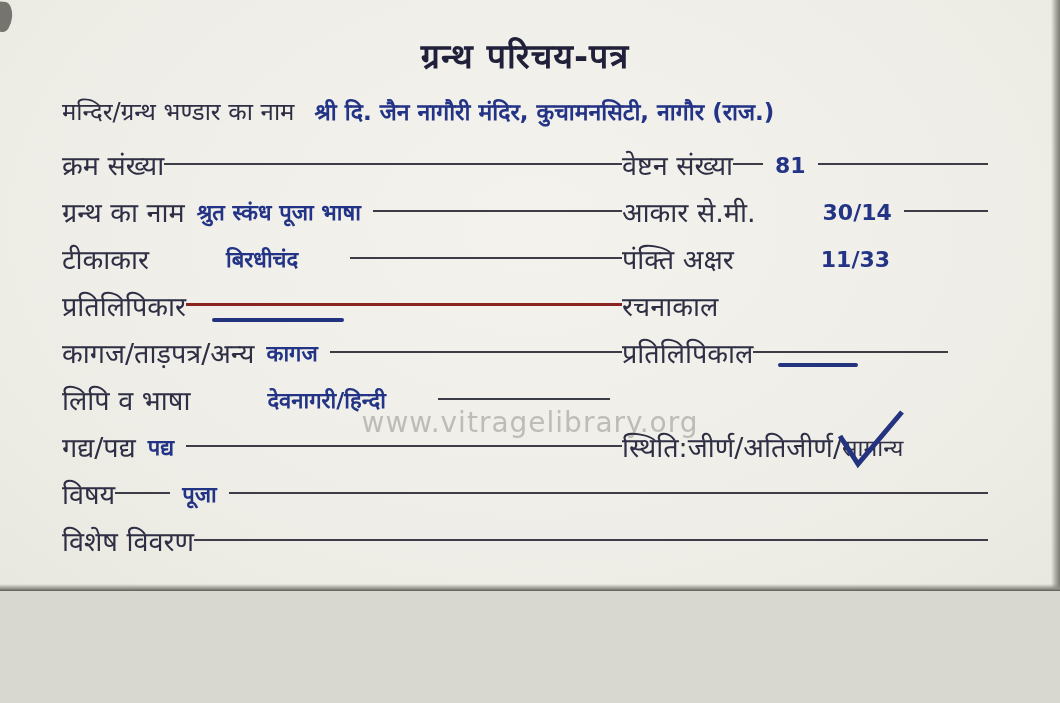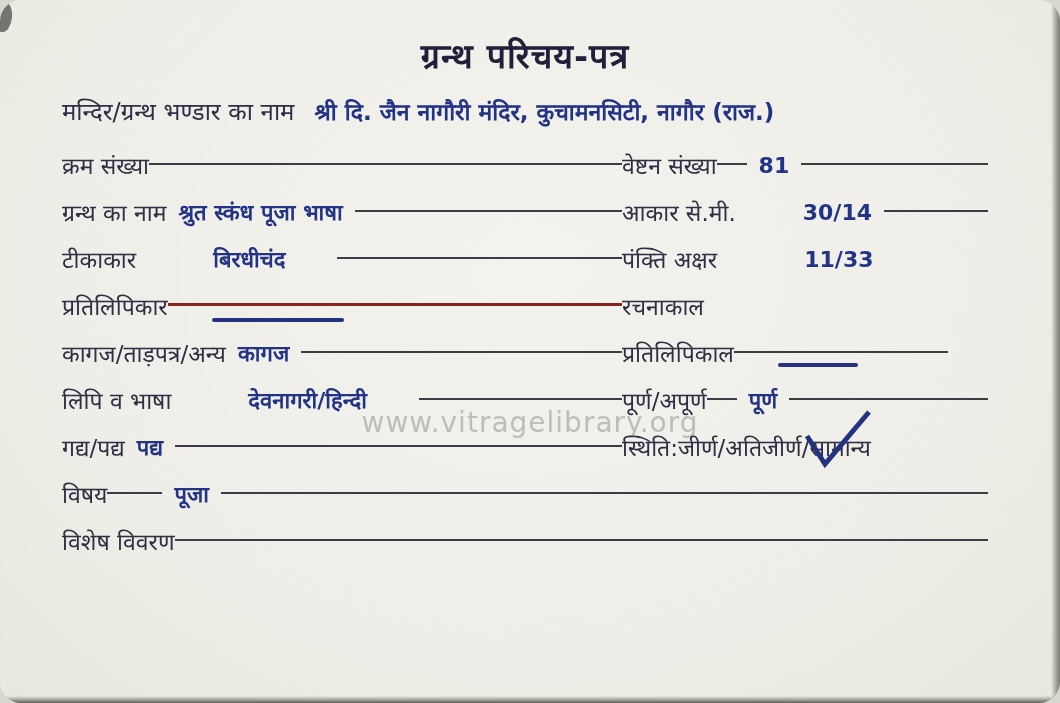--- a/index.html
+++ b/index.html
@@ -3,25 +3,24 @@
 <meta charset="utf-8">
 <style>
   * { margin: 0; padding: 0; box-sizing: border-box; }
   html, body { width: 1060px; height: 703px; overflow: hidden; }
   body {
     font-family: "DejaVu Sans", "Liberation Sans", sans-serif;
     background: #d8d7d0;
   }
   .paper {
     position: relative;
-    width: 1060px; height: 703px;
+    width: 1060px; height: 591px;
     background: radial-gradient(ellipse at 50% 38%, #f3f2ec 0%, #efeee8 55%, #e9e8e0 100%);
     padding: 30px 72px 0 62px;
     overflow: hidden;
-    border-radius: 21px;
   }
   .edge-right {
     position: absolute; top: 0; right: 0; width: 9px; height: 100%;
     background: linear-gradient(to right, rgba(120,119,110,0) 0%, #a3a29a 60%, #7c7b73 100%);
   }
   .edge-bottom {
     position: absolute; bottom: 0; left: 0; width: 100%; height: 7px;
     background: linear-gradient(to bottom, rgba(100,99,92,0) 0%, #8f8e85 70%, #5d5c55 100%);
   }
   .corner-smudge {
@@ -42,21 +41,21 @@
     height: 44px; margin-bottom: 10px; text-align: right;
   }
   .header-row .label { font-size: 24px; }
   .header-row .value { font-size: 23px; padding-left: 20px; white-space: nowrap; }
   .form { position: relative; z-index: 2; }
   .row { display: flex; height: 47px; }
   .col-left  { flex: 0 0 548px; display: flex; min-width: 0; }
   .col-right { flex: 1; display: flex; min-width: 0; justify-content: flex-end; }
   .field { position: relative; display: flex; width: 100%; align-items: flex-start; }
   .label {
-    font-size: 23px; color: #2e2e44; white-space: nowrap;
+    font-size: 27px; color: #2e2e44; white-space: nowrap;
     line-height: 32px; font-weight: 500;
   }
   .value {
     font-size: 22px; font-weight: 700; color: #233386;
     white-space: nowrap; line-height: 32px; padding: 0 12px;
   }
   .inkval { color: #2e2e44; font-weight: 500; font-size: 23px; padding: 0; }
   .seg { border-top: 2px solid #3d3d47; margin-top: 13px; height: 0; }
   .seg.grow { flex: 1 1 auto; }
   .seg.lead { flex: 0 0 12px; }
@@ -195,29 +194,20 @@
     <div class="row">
       <div class="col-left">
           <div class="field">
         <span class="label">लिपि व भाषा</span>
         <span class="sp s65"></span>
         <span class="value">देवनागरी/हिन्दी</span>
         <span class="sp s40"></span>
         <span class="seg grow"></span>
       </div>
         </div>
-      <div class="col-right">
-          <div class="field">
-        <span class="seg lead"></span>
-        <span class="label">पूर्ण/अपूर्ण</span>
-        <span class="seg w30"></span>
-        <span class="value">पूर्ण</span>
-        <span class="seg grow"></span>
-      </div>
-        </div>
     </div>
 
     <div class="row">
       <div class="col-left">
           <div class="field">
         <span class="label">गद्य/पद्य</span>
         <span class="value">पद्य</span>
         <span class="seg grow"></span>
       </div>
         </div>

